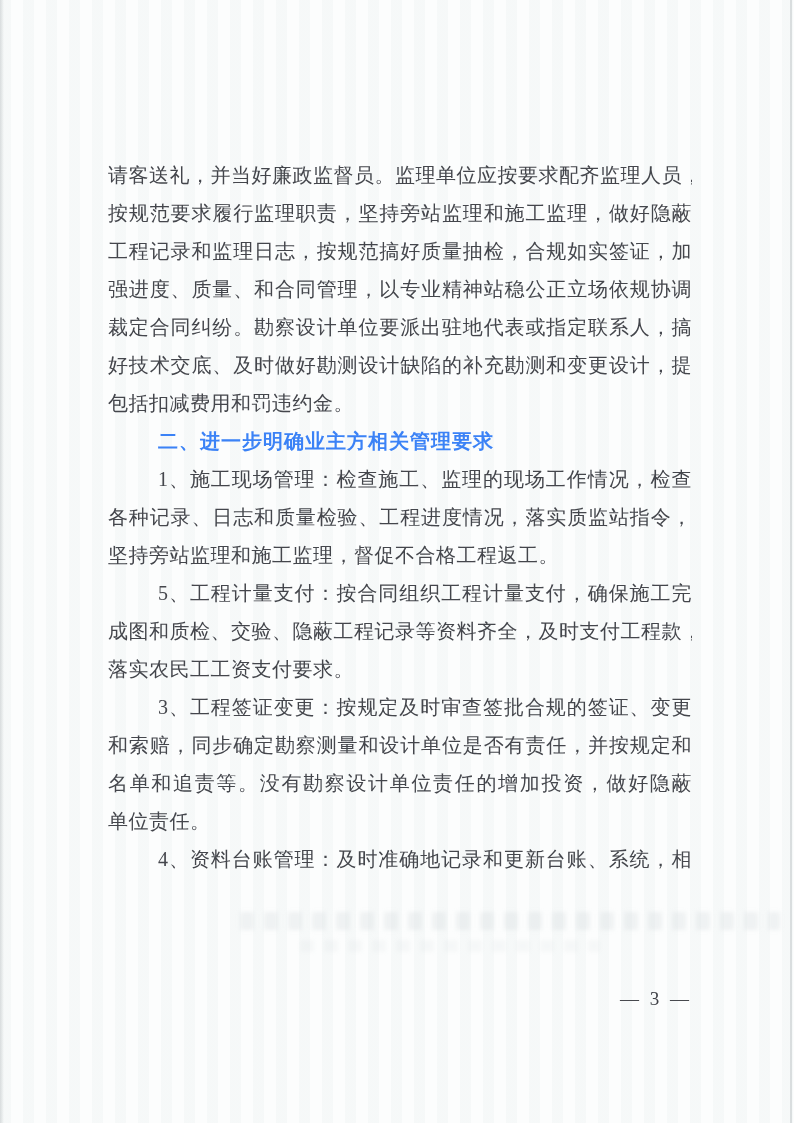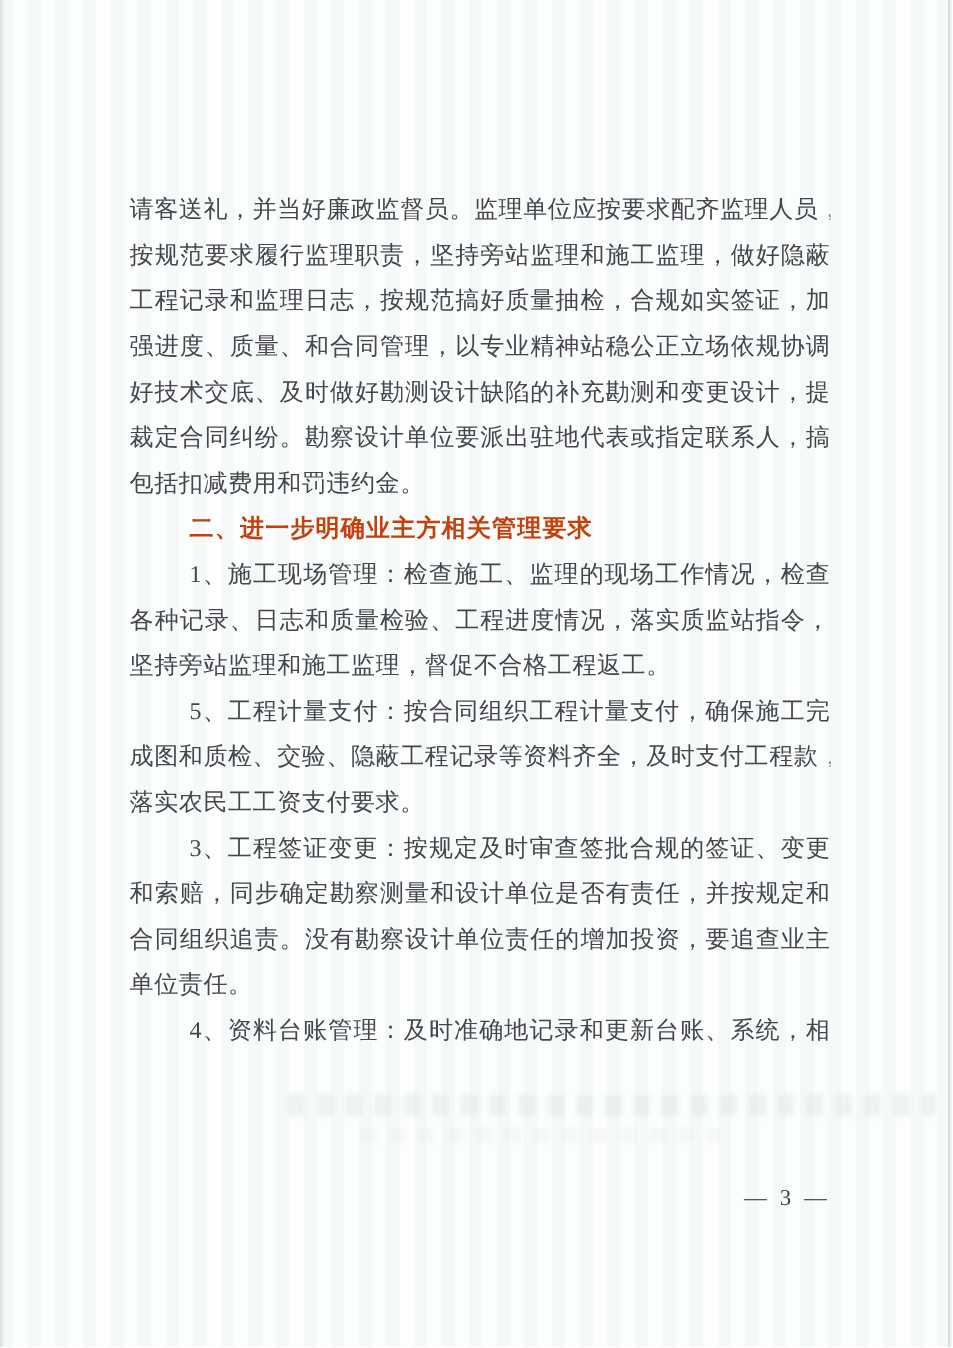--- a/index.html
+++ b/index.html
@@ -61,21 +61,21 @@
     text-align: left;
     text-align-last: auto;
   }
   .line.indent {
     padding-left: 50px;
     box-sizing: border-box;
   }
   .line.heading {
     font-family: Liberation Sans, sans-serif;
     font-weight: bold;
-    color: #c2410c;
+    color: #3b82f6;
     text-align: left;
     text-align-last: auto;
     letter-spacing: 1px;
   }
   .page-number {
     position: absolute;
     top: 988px;
     right: 102px;
     font-size: 19px;
     letter-spacing: 3px;
@@ -114,37 +114,37 @@
   <div class="scan-texture"></div>
   <div class="edge-left"></div>
   <div class="edge-right"></div>
 
   <div class="content">
 
     <div class="line">请客送礼，并当好廉政监督员。监理单位应按要求配齐监理人员，</div>
     <div class="line">按规范要求履行监理职责，坚持旁站监理和施工监理，做好隐蔽</div>
     <div class="line">工程记录和监理日志，按规范搞好质量抽检，合规如实签证，加</div>
     <div class="line">强进度、质量、和合同管理，以专业精神站稳公正立场依规协调</div>
+    <div class="line">裁定合同纠纷。勘察设计单位要派出驻地代表或指定联系人，搞</div>
     <div class="line">好技术交底、及时做好勘测设计缺陷的补充勘测和变更设计，提</div>
-    <div class="line">裁定合同纠纷。勘察设计单位要派出驻地代表或指定联系人，搞</div>
     <div class="line partial">包括扣减费用和罚违约金。</div>
 
     <div class="line heading indent">二、进一步明确业主方相关管理要求</div>
 
     <div class="line indent">1、施工现场管理：检查施工、监理的现场工作情况，检查</div>
     <div class="line">各种记录、日志和质量检验、工程进度情况，落实质监站指令，</div>
     <div class="line partial">坚持旁站监理和施工监理，督促不合格工程返工。</div>
 
     <div class="line indent">5、工程计量支付：按合同组织工程计量支付，确保施工完</div>
     <div class="line">成图和质检、交验、隐蔽工程记录等资料齐全，及时支付工程款，</div>
     <div class="line partial">落实农民工工资支付要求。</div>
 
     <div class="line indent">3、工程签证变更：按规定及时审查签批合规的签证、变更</div>
     <div class="line">和索赔，同步确定勘察测量和设计单位是否有责任，并按规定和</div>
-    <div class="line">合同组织追责。没有勘察设计单位责任的增加投资，要追查业主</div>
+    <div class="line">名单和追责等。没有勘察设计单位责任的增加投资，做好隐蔽</div>
     <div class="line partial">单位责任。</div>
 
     <div class="line indent">4、资料台账管理：及时准确地记录和更新台账、系统，相</div>
 
   </div>
 
   <div class="bleed-artifact"></div>
   <div class="bleed-artifact second"></div>
 
   <div class="page-number">— 3 —</div>

